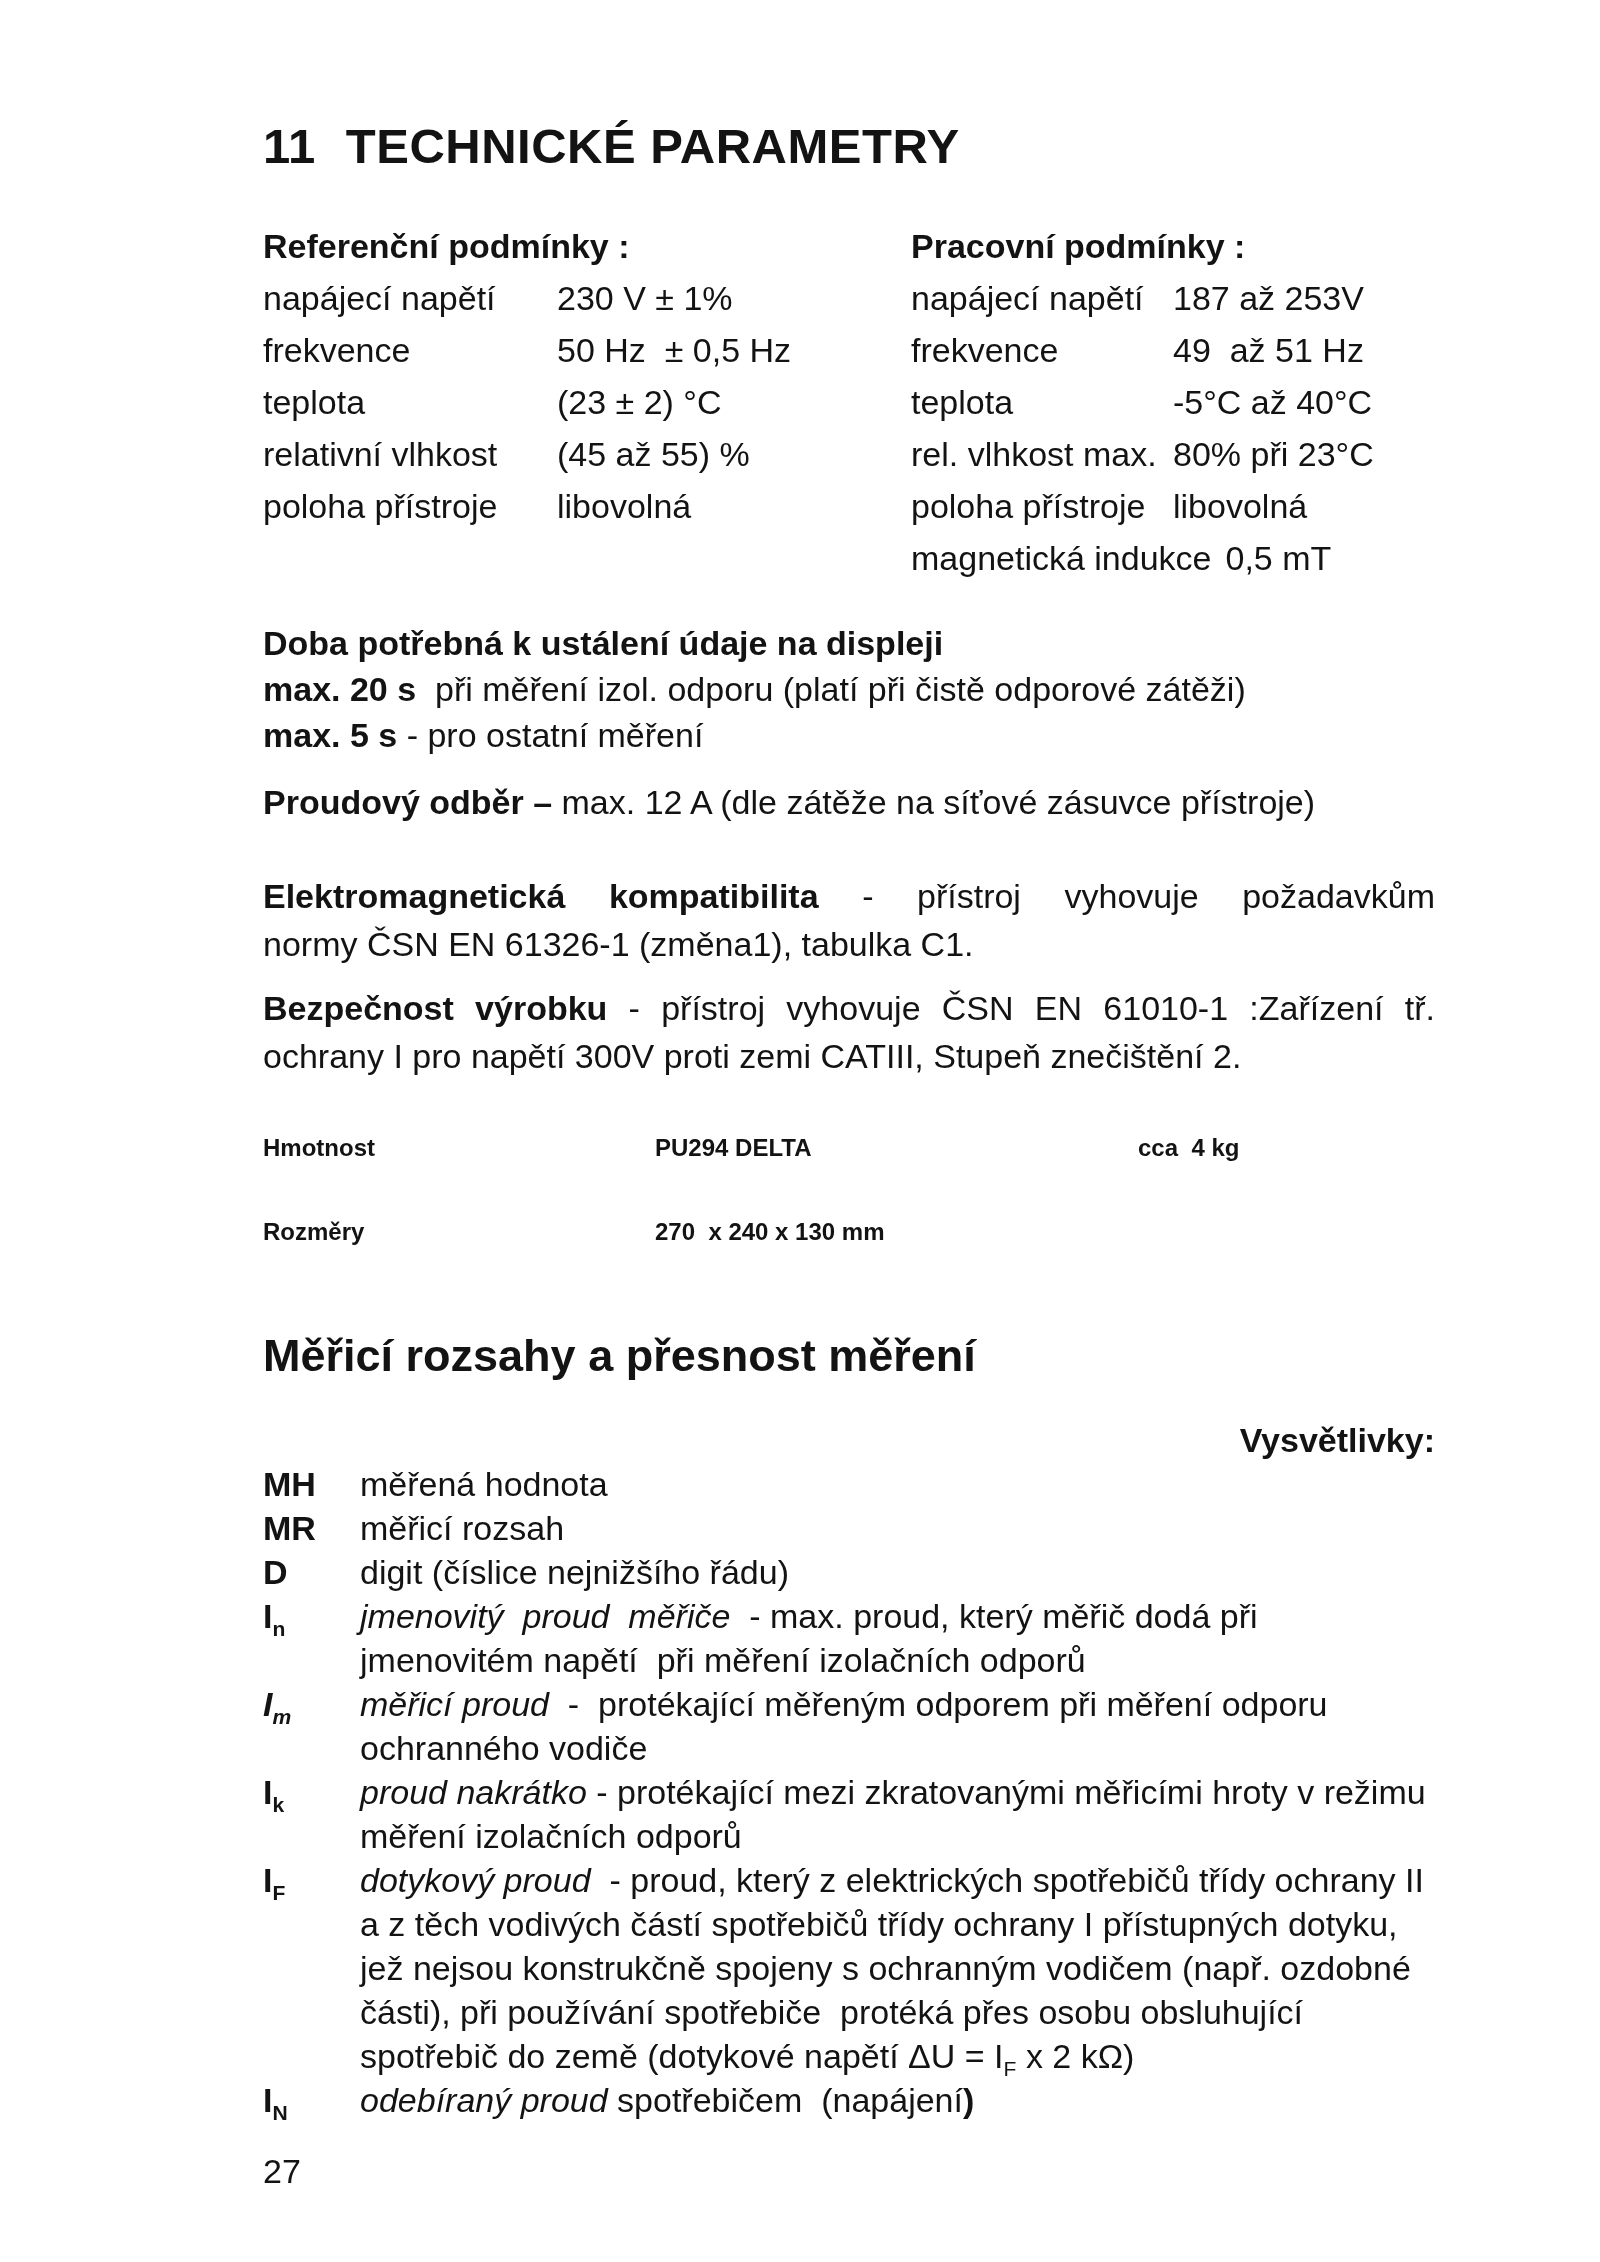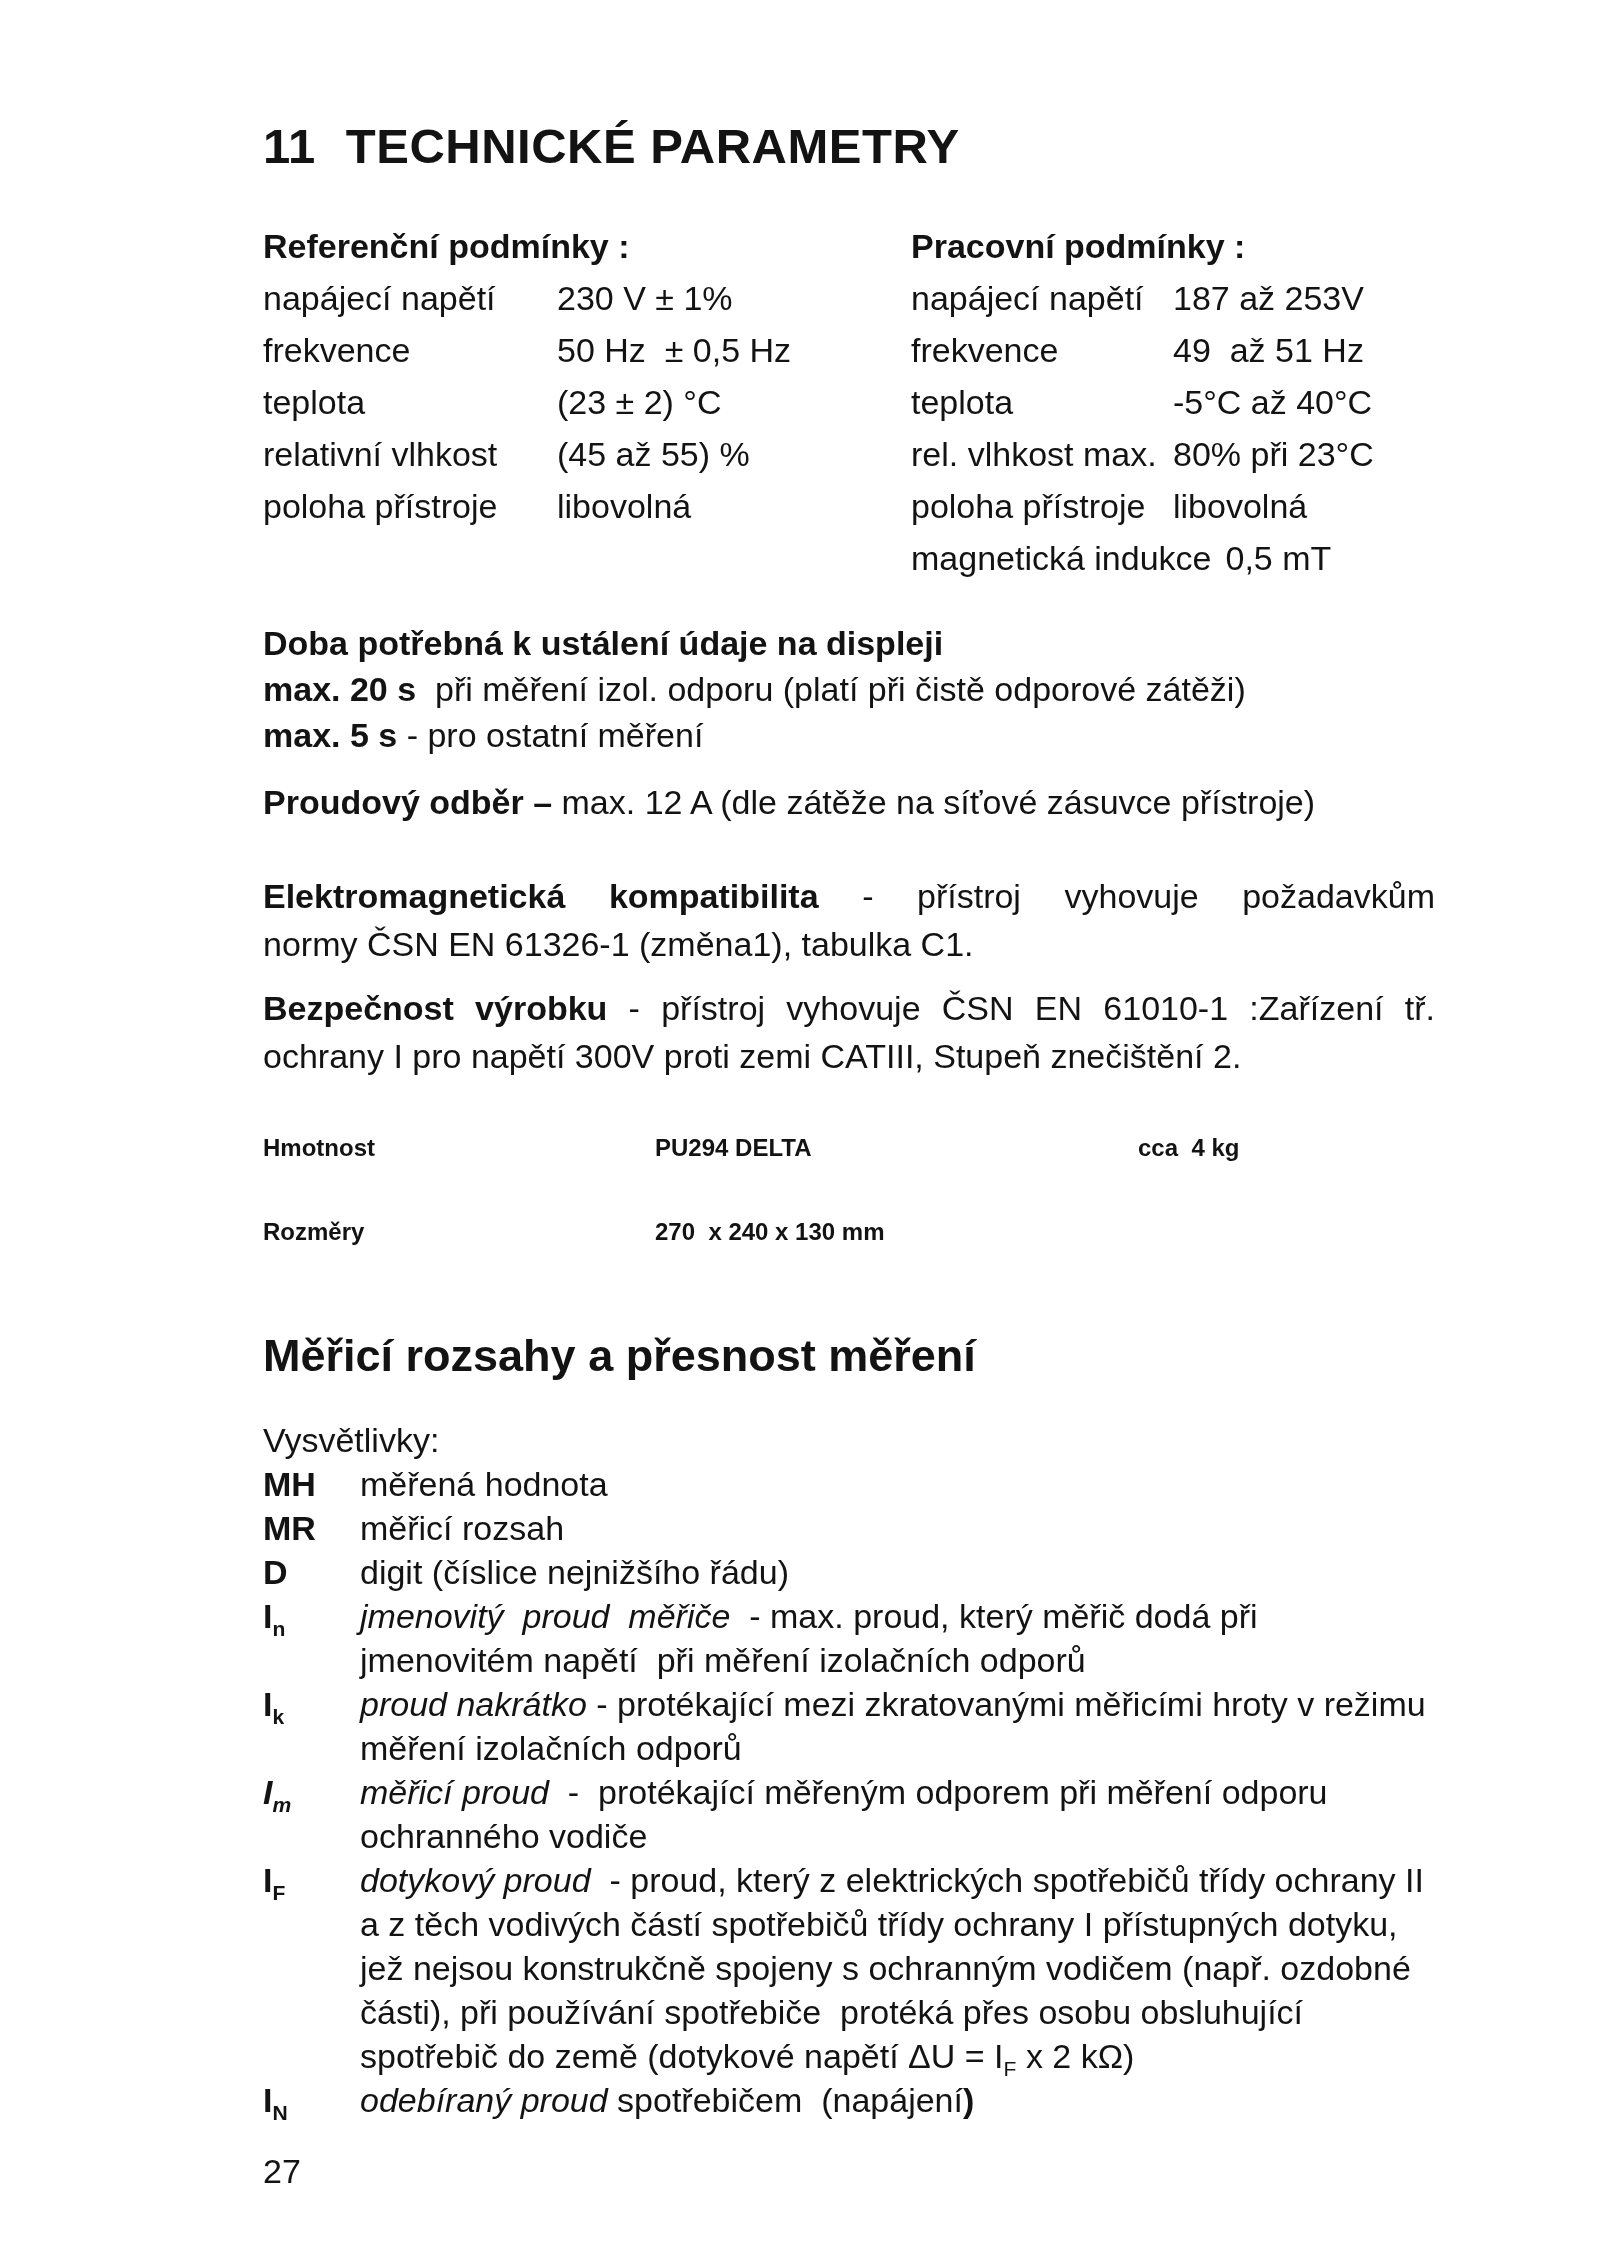--- a/index.html
+++ b/index.html
@@ -61,21 +61,21 @@
   .weight { margin-bottom: 36px; }
 
   h2 {
     font-size: 45px;
     font-weight: bold;
     margin: 74px 0 36px 0;
     white-space: nowrap;
   }
 
   .legend { font-size: 34px; line-height: 44px; }
-  .legend-title { font-weight: normal; }
+  .legend-title { font-weight: bold; text-align: right; }
   .def-row { display: flex; }
   .def-row .term { width: 97px; flex: none; font-weight: bold; }
   .def-row .term.it { font-style: italic; }
   .def-row .def { flex: 1; white-space: pre-wrap; }
   sub { font-size: 0.62em; line-height: 0; }
 
   .footer {
     position: absolute;
     left: 263px;
     width: 1172px;
@@ -183,28 +183,28 @@
     </div>
     <div class="def-row">
       <span class="term"><span>D</span><sub></sub></span>
       <span class="def"><i></i><span>digit (číslice nejnižšího řádu)</span><sub></sub><span></span><b></b></span>
     </div>
     <div class="def-row">
       <span class="term"><span>I</span><sub>n</sub></span>
       <span class="def"><i>jmenovitý  proud  měřiče</i><span>  - max. proud, který měřič dodá při jmenovitém napětí  při měření izolačních odporů</span><sub></sub><span></span><b></b></span>
     </div>
     <div class="def-row">
+      <span class="term it"><span>I</span><sub>m</sub></span>
+      <span class="def"><i>měřicí proud</i><span>  -  protékající měřeným odporem při měření odporu ochranného vodiče</span><sub></sub><span></span><b></b></span>
+    </div>
+    <div class="def-row">
       <span class="term"><span>I</span><sub>k</sub></span>
       <span class="def"><i>proud nakrátko</i><span> - protékající mezi zkratovanými měřicími hroty v režimu  měření izolačních odporů</span><sub></sub><span></span><b></b></span>
     </div>
     <div class="def-row">
-      <span class="term it"><span>I</span><sub>m</sub></span>
-      <span class="def"><i>měřicí proud</i><span>  -  protékající měřeným odporem při měření odporu ochranného vodiče</span><sub></sub><span></span><b></b></span>
-    </div>
-    <div class="def-row">
       <span class="term"><span>I</span><sub>F</sub></span>
       <span class="def"><i>dotykový proud</i><span>  - proud, který z elektrických spotřebičů třídy ochrany II a z těch vodivých částí spotřebičů třídy ochrany I přístupných dotyku, jež nejsou konstrukčně spojeny s ochranným vodičem (např. ozdobné části), při používání spotřebiče  protéká přes osobu obsluhující spotřebič do země (dotykové napětí ΔU = I</span><sub>F</sub><span> x 2 kΩ)</span><b></b></span>
     </div>
     <div class="def-row">
       <span class="term"><span>I</span><sub>N</sub></span>
       <span class="def"><i>odebíraný proud</i><span> spotřebičem  (napájení</span><sub></sub><span></span><b>)</b></span>
     </div>
   </div>
 
 </div>

